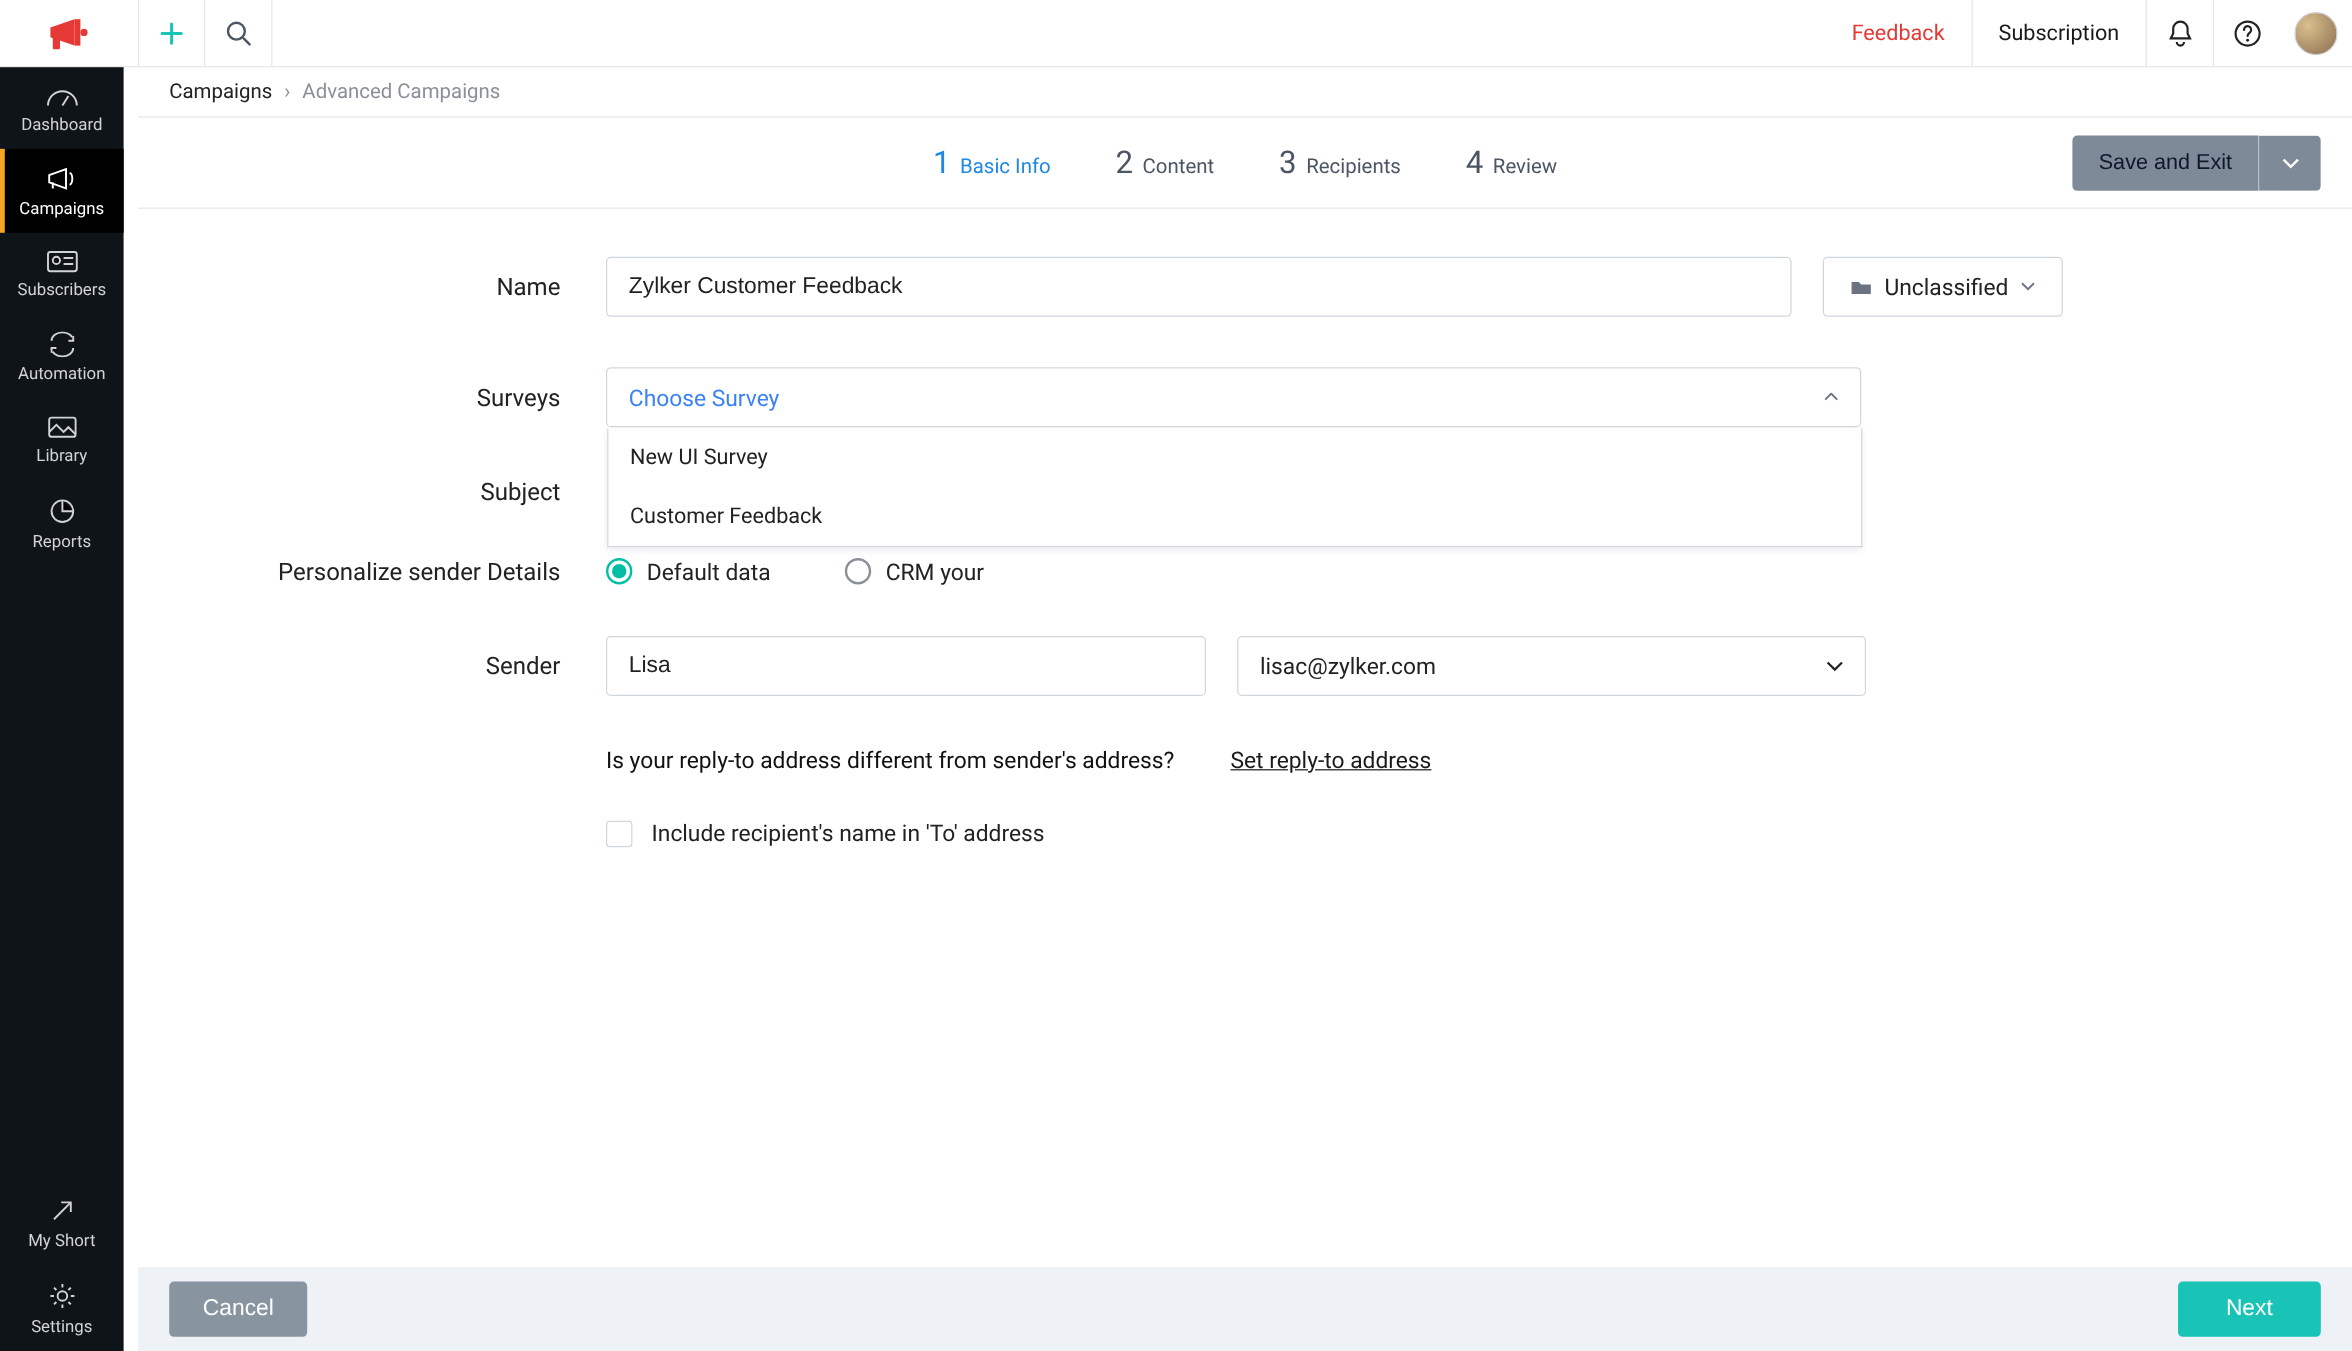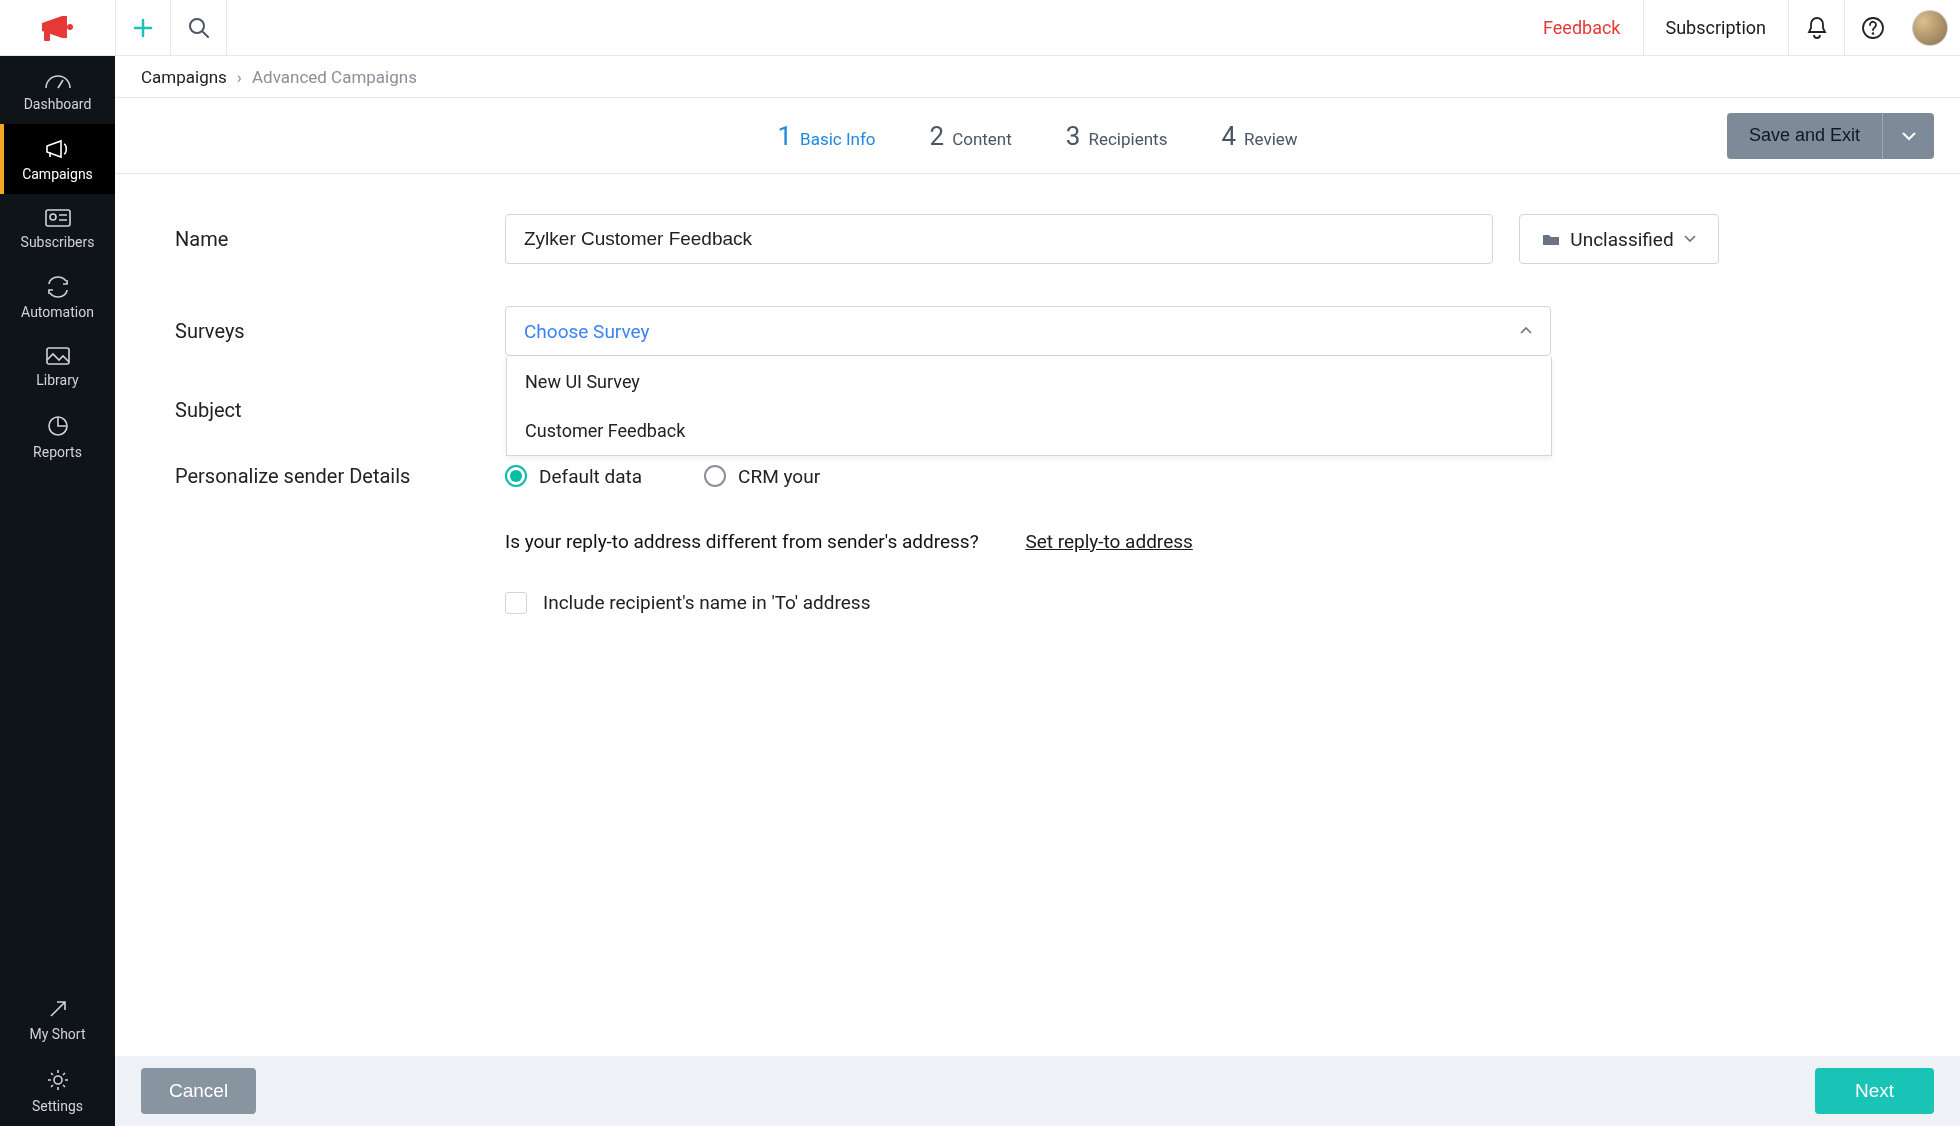--- a/index.html
+++ b/index.html
@@ -12,21 +12,21 @@
   .topbar .mega { width: 40px; height: 40px; display: flex; align-items: center; justify-content: center; }
   .topbar .plus-cell, .topbar .search-cell { width: 56px; height: 100%; display: flex; align-items: center; justify-content: center; border-right: 1px solid #e5e7eb; }
   .topbar .plus-cell { border-left: 1px solid #e5e7eb; }
   .topbar .spacer { flex: 1; }
   .topbar .link { padding: 0 22px; font-size: 18px; color: #1a1a1a; height: 100%; display:flex; align-items:center; border-left: 1px solid #e5e7eb; cursor:pointer; }
   .topbar .link.feedback { color: #e53935; border-left:none; }
   .topbar .icon-cell { width: 56px; height: 100%; display:flex; align-items:center; justify-content:center; border-left:1px solid #e5e7eb; cursor:pointer; }
   .avatar { width: 36px; height: 36px; border-radius: 50%; background: radial-gradient(circle at 30% 30%, #d9c08e, #8a6d4e); margin-left:12px; cursor:pointer; border:1px solid #ccc; }
 
   
-  .leftnav { position: absolute; top: 56px; bottom: 0; left: 0; width: 115px; background: #0f1419; color: #cfd3d7; display:flex; flex-direction:column; }
+  .leftnav { position: absolute; top: 56px; bottom: 0; left: 0; width: 103px; background: #0f1419; color: #cfd3d7; display:flex; flex-direction:column; }
   .nav-top { flex:1; }
   .nav-item { width:100%; padding: 14px 4px 12px; text-align:center; cursor:pointer; }
   .nav-item .nav-icon { display:block; margin:0 auto 6px; }
   .nav-item .nav-label { font-size: 14px; color:#d0d4d8; }
   .nav-item.active { background:#000; position:relative; }
   .nav-item.active::before { content:""; position:absolute; left:0; top:0; bottom:0; width:4px; background:#f5a623; }
   .nav-item.active .nav-label { color:#fff; }
 
   
   .main { position:absolute; left:115px; right:0; top:56px; bottom:0; display:flex; flex-direction:column; }
@@ -40,21 +40,21 @@
   .step { display:flex; align-items:baseline; gap:8px; color:#4b5563; cursor:pointer; }
   .step .num { font-size:26px; font-weight:400; }
   .step .lbl { font-size:17px; }
   .step.active .num, .step.active .lbl { color:#1e88e5; }
   .save-exit-wrap { margin-left:auto; display:flex; }
   .save-exit { background:#7e8a97; color:#0f172a; border:none; padding:0 22px; height:46px; border-radius:4px 0 0 4px; font-size:18px; cursor:pointer; }
   .save-exit-caret { background:#7e8a97; color:#fff; border:none; width:52px; height:46px; border-radius:0 4px 4px 0; cursor:pointer; border-left:1px solid rgba(255,255,255,.25); display:flex; align-items:center; justify-content:center; }
 
   .form-area { flex:1; overflow:auto; padding:40px 60px 120px 60px; }
   .row { display:flex; align-items:center; margin-bottom:42px; }
-  .row .label { width:330px; padding-right:38px; font-size:20px; color:#222; }
+  .row .label { width:330px; text-align:right; padding-right:38px; font-size:20px; color:#222; }
   .row .field { flex:1; display:flex; align-items:center; gap:26px; position:relative; }
   .input, .select, .dropdown { height:50px; border:1px solid #cfd6de; border-radius:4px; padding:0 18px; font-size:19px; color:#222; background:#fff; }
   .input { width:988px; }
   .select-classify { width:200px; display:flex; align-items:center; gap:10px; cursor:pointer; justify-content:center; }
   .dropdown { width:1046px; display:flex; align-items:center; justify-content:space-between; cursor:pointer; position:relative; }
   .dropdown .placeholder { color:#3b82f6; }
   .dropdown-menu { position:absolute; top:50px; left:0; width:1046px; border:1px solid #cfd6de; border-top:none; background:#fff; box-shadow:0 2px 6px rgba(0,0,0,.08); z-index:10; }
   .dropdown-menu .opt { padding:14px 18px; font-size:18px; cursor:pointer; }
   .radio-group { display:flex; align-items:center; gap:62px; }
   .radio { display:flex; align-items:center; gap:12px; font-size:19px; cursor:pointer; }
@@ -269,20 +269,32 @@
               <span>Default data</span>
             </div>
             <div class="radio">
               <span class="dot"></span>
               <span>CRM your</span>
             </div>
           </div>
         </div>
       </div>
 
+      <div class="row">
+        <div class="label">Sender</div>
+        <div class="field">
+          <input class="input sender-name" value="Lisa" style="">
+          <div class="select sender-email-sel">
+            <span>lisac@zylker.com</span>
+            <svg width="14" height="9" viewBox="0 0 14 9">
+                <path d="M1 1l6 6 6-6" fill="none" stroke="#222" stroke-width="1.8"></path>
+              </svg>
+          </div>
+        </div>
+      </div>
 
       <div class="helper-row">
         <span>Is your reply-to address different from sender's address?</span>
         <span>&nbsp;</span>
         <span class="link-underline">Set reply-to address</span>
       </div>
 
       <div class="check-row">
         <span class="checkbox"></span>
         <span>Include recipient's name in 'To' address</span>

